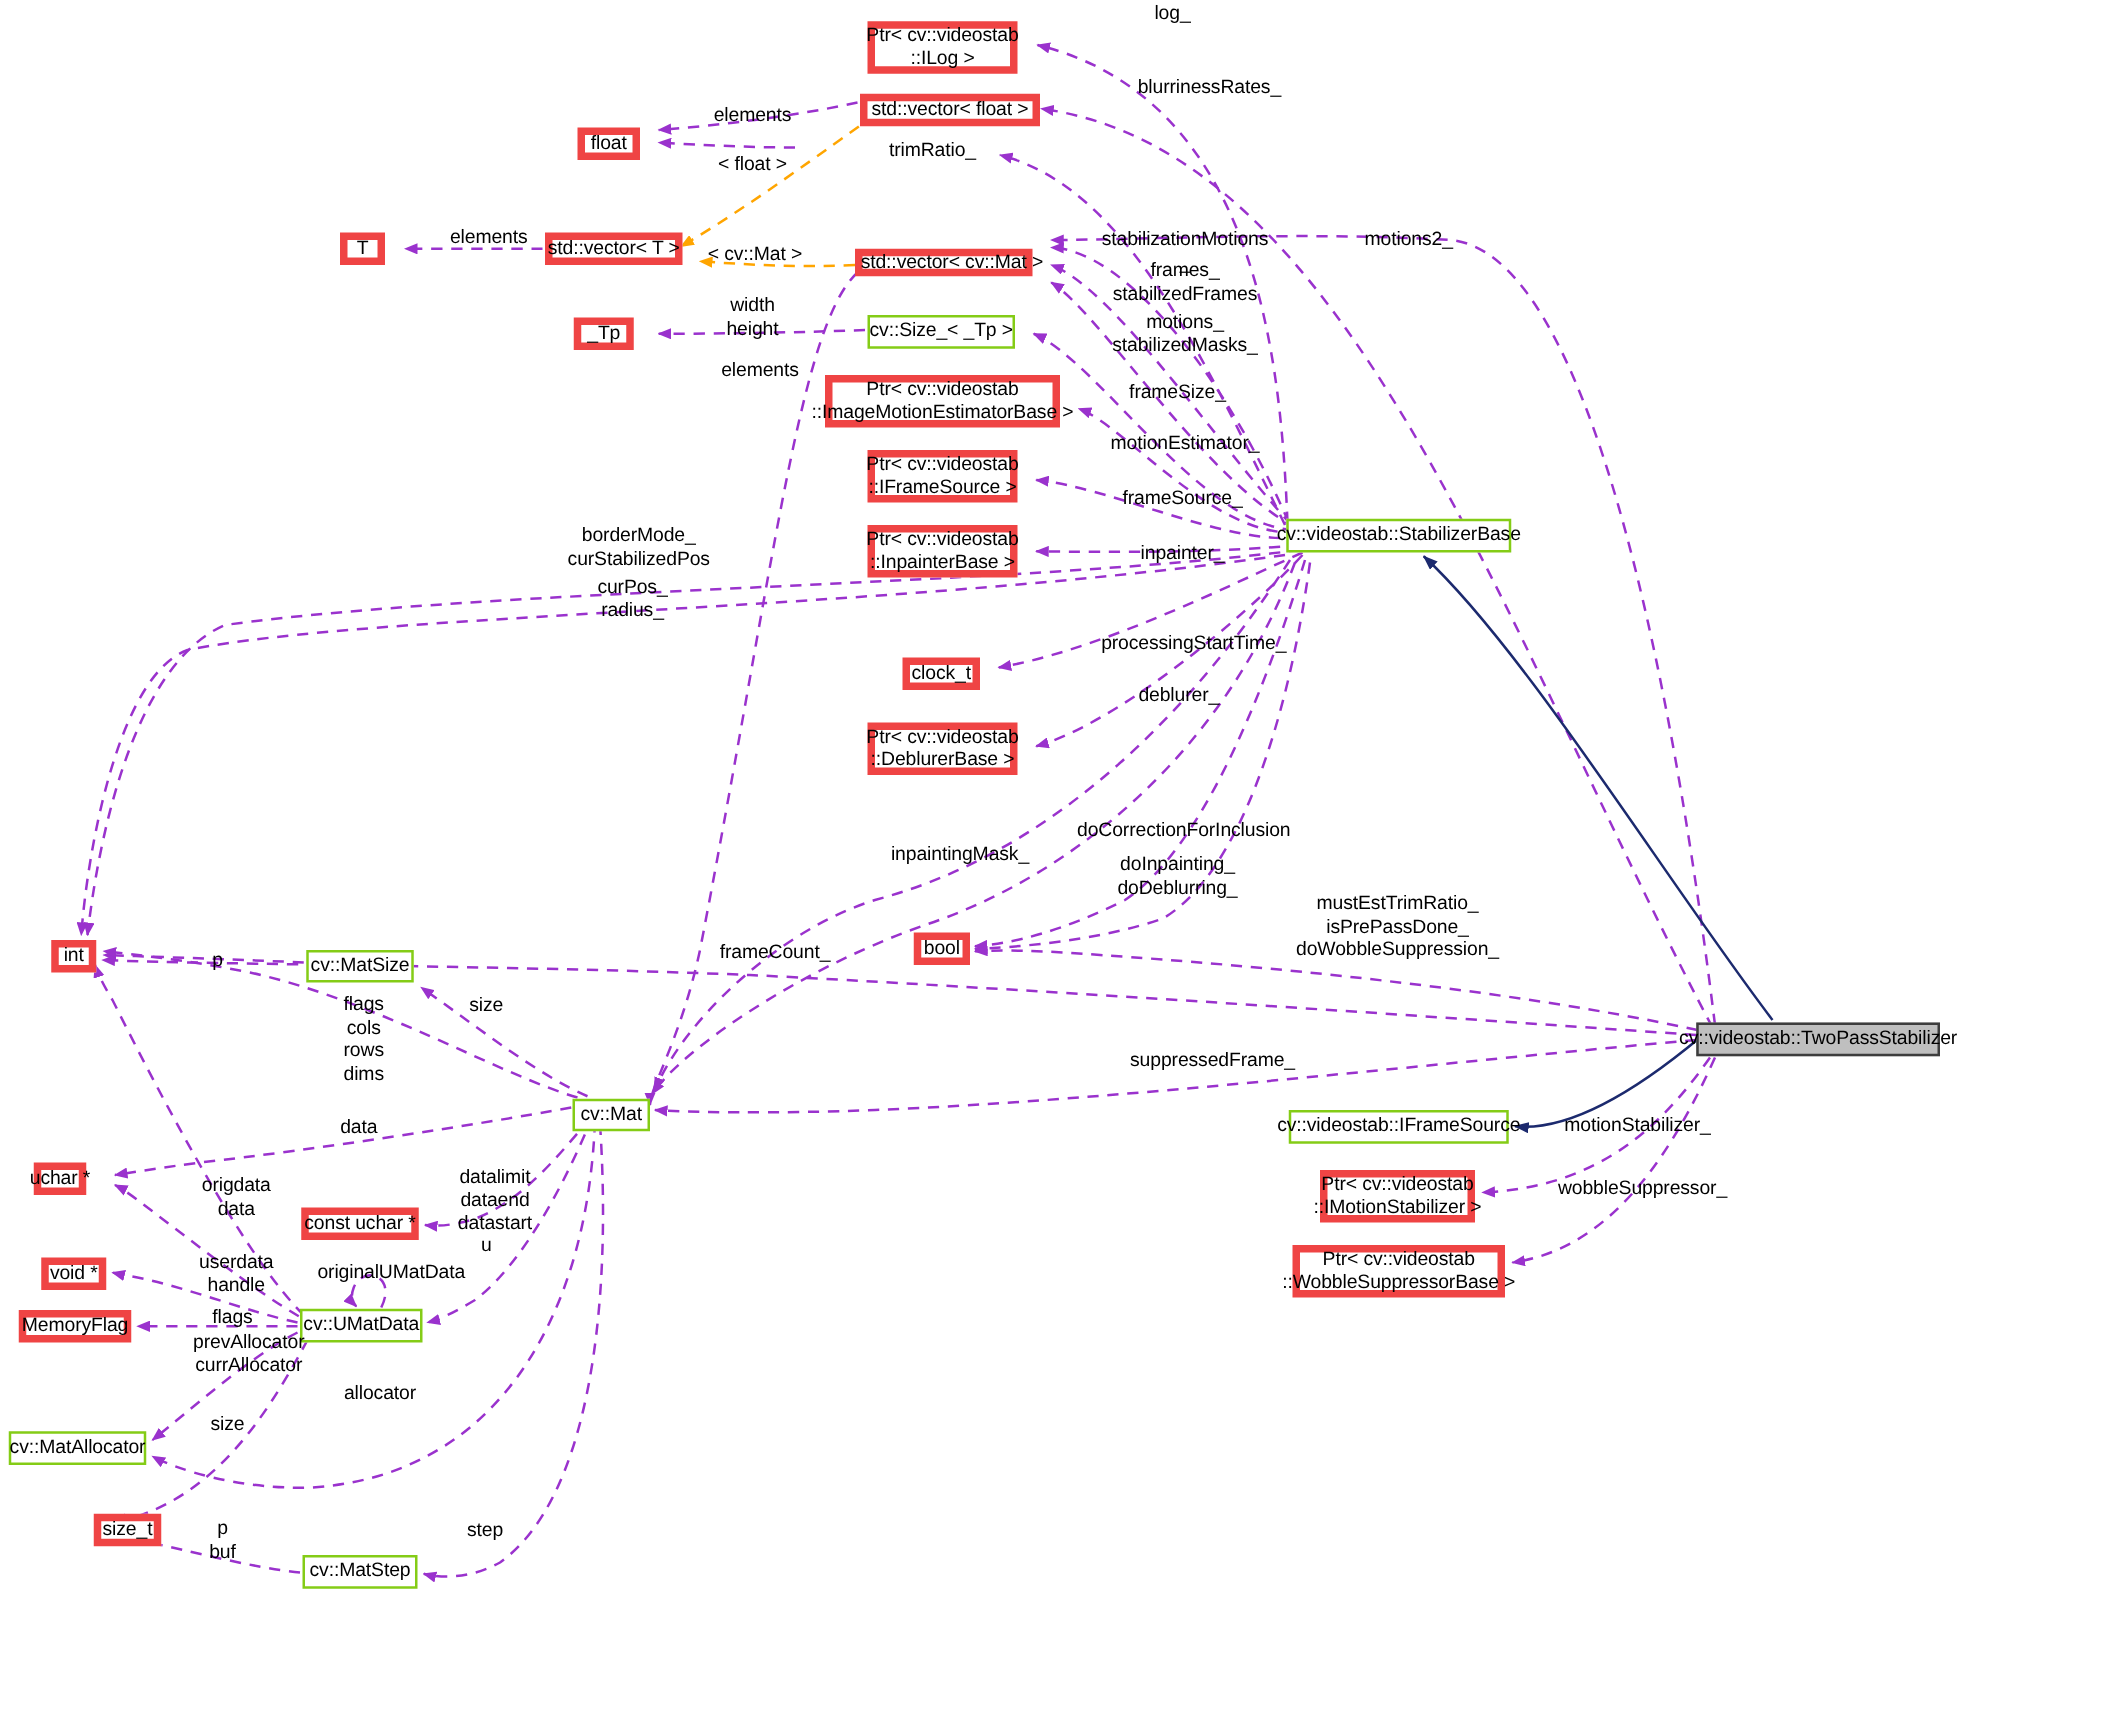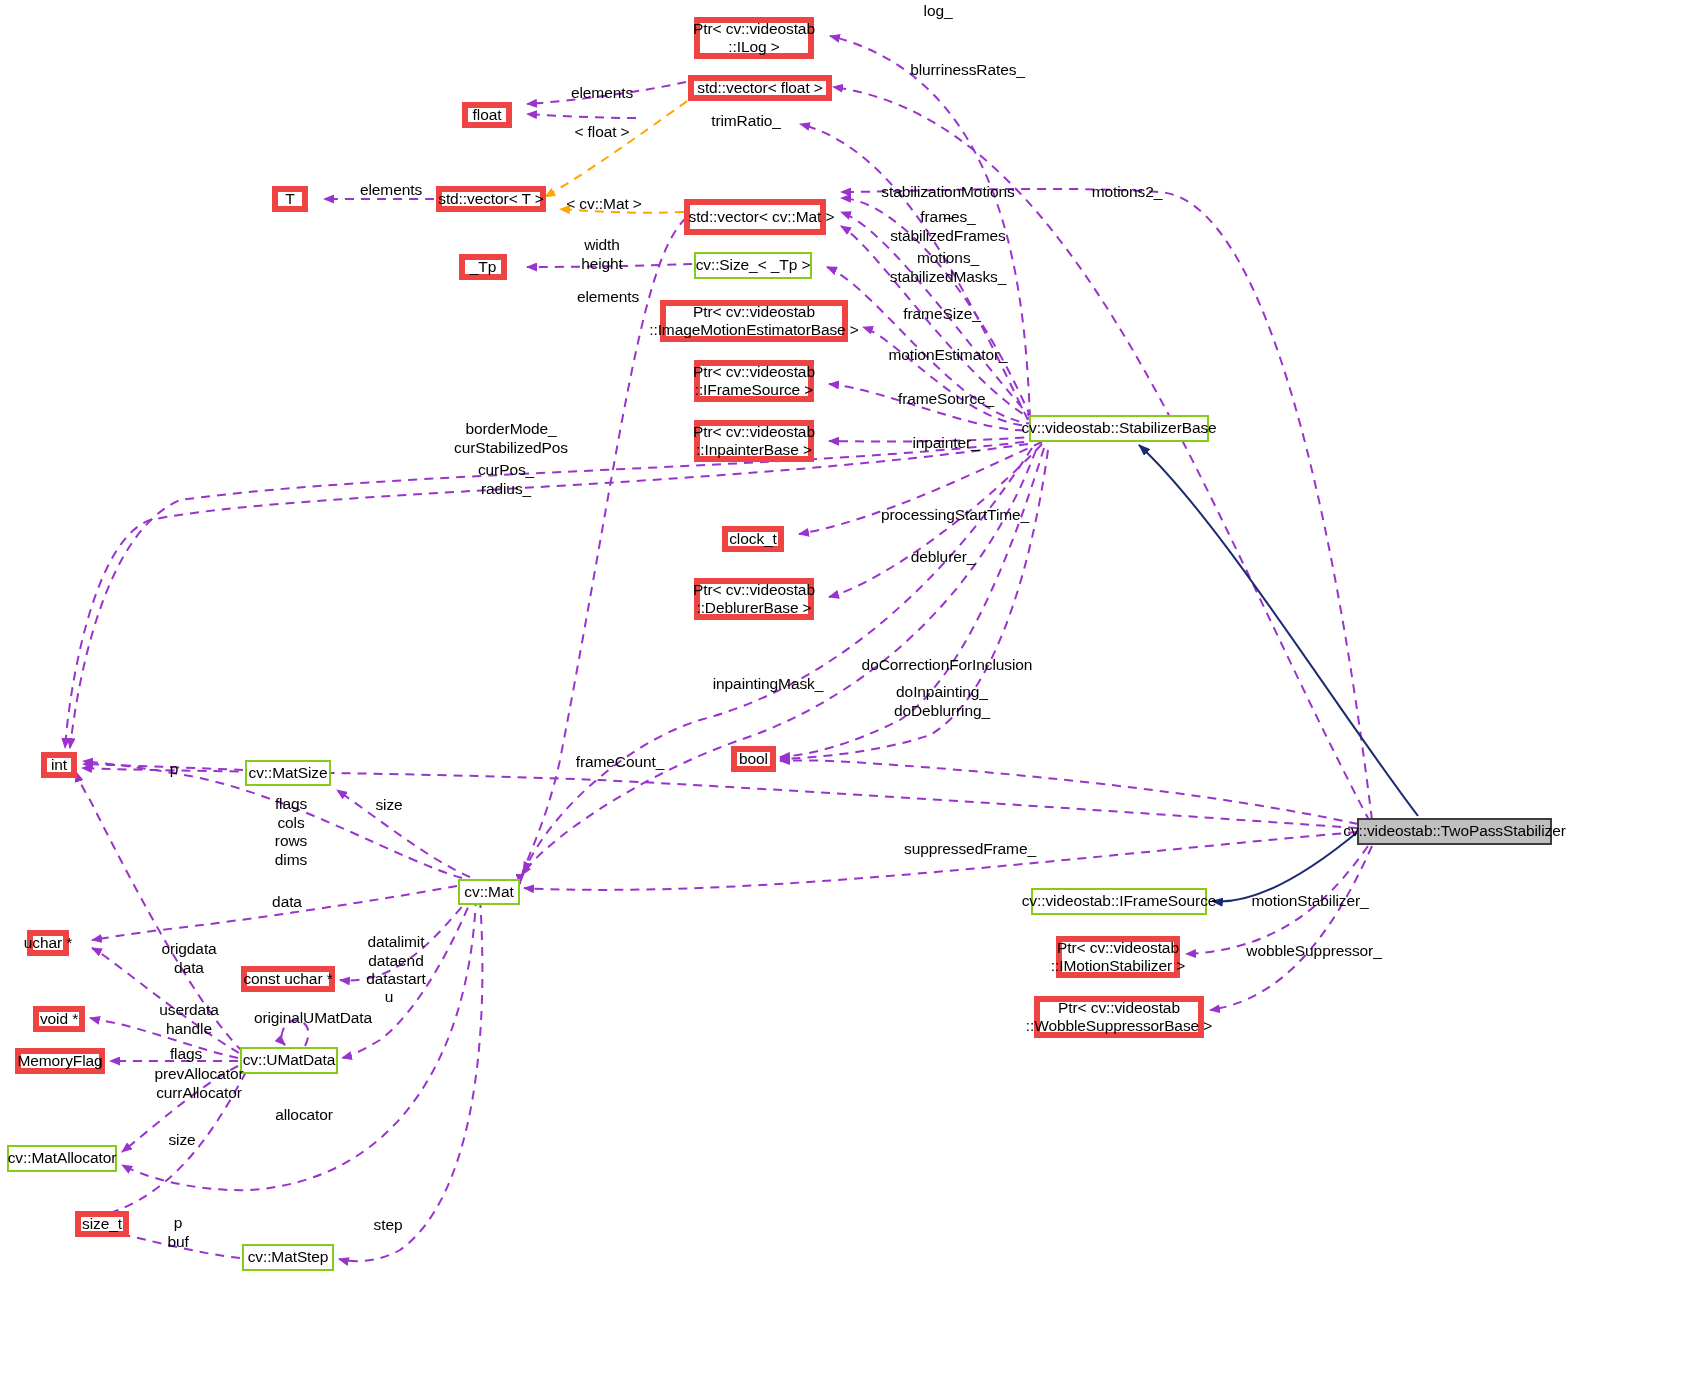--- a/index.html
+++ b/index.html
@@ -175,21 +175,21 @@
       <path d="M1360,830 C1300,880 1250,905 1212,901"></path>
     </g>
   </svg>
 
   <div class="node plain" style="left:694px;top:17px;width:120px;height:42px;">Ptr&lt; cv::videostab
 ::ILog &gt;</div>
   <div class="node plain" style="left:688px;top:75px;width:144px;height:26px;">std::vector&lt; float &gt;</div>
   <div class="node plain" style="left:462px;top:102px;width:50px;height:26px;">float</div>
   <div class="node plain" style="left:272px;top:186px;width:36px;height:26px;">T</div>
   <div class="node plain" style="left:436px;top:186px;width:110px;height:26px;">std::vector&lt; T &gt;</div>
-  <div class="node plain" style="left:684px;top:199px;width:142px;height:36px;padding-left:13px;">std::vector&lt; cv::Mat &gt;</div>
+  <div class="node plain" style="left:684px;top:199px;width:142px;height:22px;padding-left:13px;">std::vector&lt; cv::Mat &gt;</div>
   <div class="node plain" style="left:459px;top:254px;width:48px;height:26px;">_Tp</div>
   <div class="node solid" style="left:694px;top:252px;width:118px;height:27px;">cv::Size_&lt; _Tp &gt;</div>
   <div class="node plain" style="left:660px;top:300px;width:188px;height:42px;">Ptr&lt; cv::videostab
 ::ImageMotionEstimatorBase &gt;</div>
   <div class="node plain" style="left:694px;top:360px;width:120px;height:42px;">Ptr&lt; cv::videostab
 ::IFrameSource &gt;</div>
   <div class="node plain" style="left:694px;top:420px;width:120px;height:42px;">Ptr&lt; cv::videostab
 ::InpainterBase &gt;</div>
   <div class="node solid" style="left:1029px;top:415px;width:180px;height:27px;">cv::videostab::StabilizerBase</div>
   <div class="node plain" style="left:722px;top:526px;width:62px;height:26px;">clock_t</div>
@@ -238,20 +238,23 @@
 curStabilizedPos</div>
   <div class="edge-label" style="left:896px;top:434px;width:100px;">inpainter_</div>
   <div class="edge-label" style="left:446px;top:461px;width:120px;">curPos_
 radius_</div>
   <div class="edge-label" style="left:869px;top:506px;width:172px;">processingStartTime_</div>
   <div class="edge-label" style="left:890px;top:548px;width:106px;">deblurer_</div>
   <div class="edge-label" style="left:850px;top:656px;width:194px;">doCorrectionForInclusion</div>
   <div class="edge-label" style="left:690px;top:675px;width:156px;">inpaintingMask_</div>
   <div class="edge-label" style="left:872px;top:683px;width:140px;">doInpainting_
 doDeblurring_</div>
+  <div class="edge-label" style="left:1013px;top:714px;width:210px;">mustEstTrimRatio_
+isPrePassDone_
+doWobbleSuppression_</div>
   <div class="edge-label" style="left:561px;top:753px;width:118px;">frameCount_</div>
   <div class="edge-label" style="left:163px;top:760px;width:22px;">p</div>
   <div class="edge-label" style="left:369px;top:796px;width:40px;">size</div>
   <div class="edge-label" style="left:270px;top:795px;width:42px;">flags
 cols
 rows
 dims</div>
   <div class="edge-label" style="left:885px;top:840px;width:170px;">suppressedFrame_</div>
   <div class="edge-label" style="left:263px;top:893px;width:48px;">data</div>
   <div class="edge-label" style="left:1230px;top:892px;width:160px;">motionStabilizer_</div>

